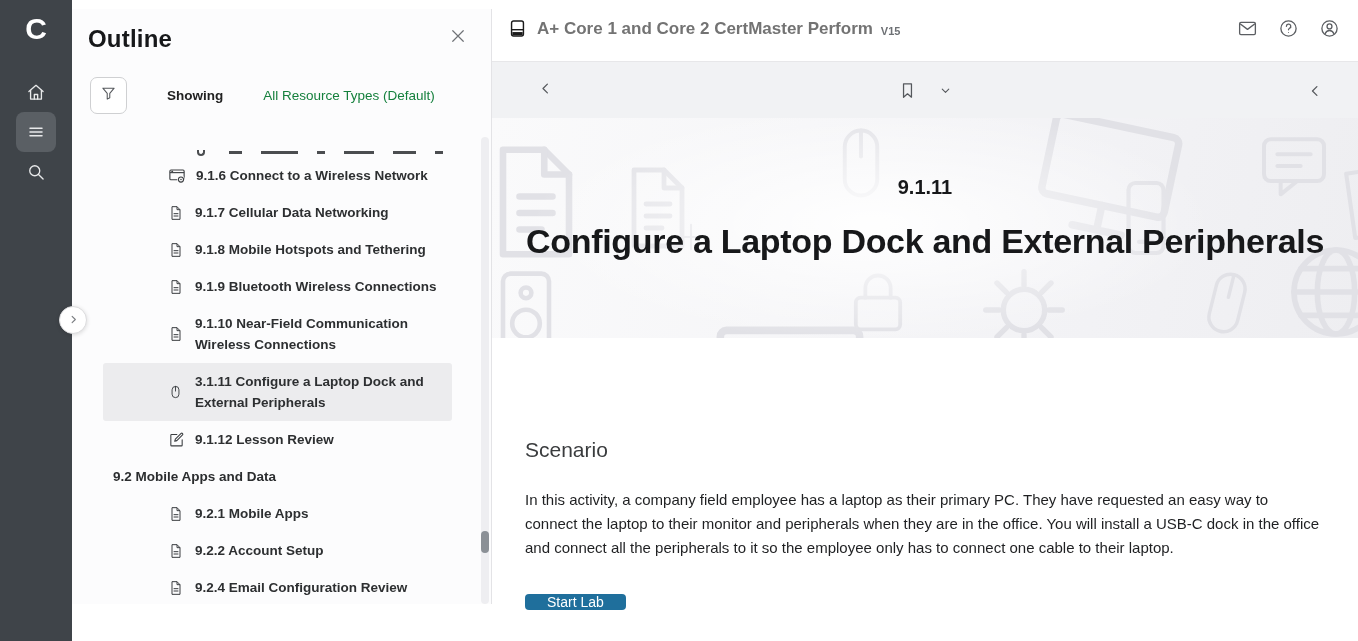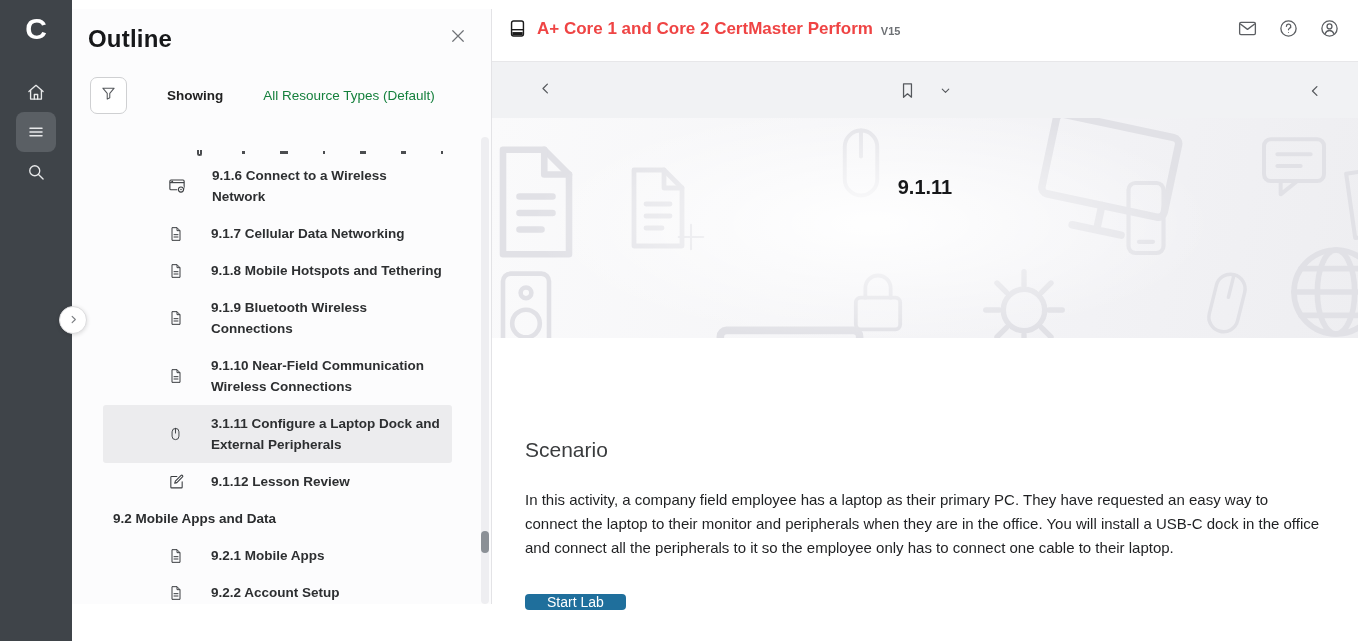--- a/index.html
+++ b/index.html
@@ -25,21 +25,21 @@
   .panel-head { display:flex; align-items:center; justify-content:space-between; padding:16px 24px 0 16px; }
   .panel-title { font-size:24px; font-weight:700; color:#17181a; letter-spacing:.2px; }
   .panel-close { color:#6f7276; cursor:pointer; margin-top:-2px; }
   .filter-row { display:flex; align-items:center; margin:24px 0 0 18px;gap:28px; }
   .filter-btn { width:37px; height:37px; border:1px solid #cfd0d2; border-radius:7px; background:#fff;
                 display:flex; align-items:center; justify-content:center; color:#55585c; cursor:pointer; }
   .filter-showing { font-size:13.5px; font-weight:700; color:#222; margin-left:12px; }
   .filter-value { font-size:13.5px; color:#15803d; margin-left:12px; }
 
   .olist { position:absolute; left:0; right:26px; top:125px; bottom:0; overflow:hidden; padding:8px 0 0 31px; }
-  .row { display:flex; align-items:center; gap:26px; padding:8px 10px 8px 65px; width:349px;
+  .row { display:flex; align-items:center; gap:10px; padding:8px 10px 8px 65px; width:349px;
          border-radius:3px; cursor:pointer; }
   .row .ricon { flex:0 0 17px; color:#3a3d40; display:flex; align-items:flex-start; }
   .row .rlabel { font-size:13.5px; font-weight:700; color:#2d2f31; line-height:21px; }
   .row.selected { background:#ececee; }
   .row.section { padding-left:10px; }
   .row.section .rlabel { color:#2b2d2f; }
   .row.partial { height:15px; padding:0 0 0 94px; position:relative; align-items:flex-end; border-radius:0; }
   .frag { display:inline-block; height:3px; background:#4b4d50; margin-right:9px; margin-bottom:3px; }
   .frag-curve { display:inline-block; width:9px; height:6px; border:2px solid #4b4d50; border-top:none;
                 border-radius:0 0 5px 5px; margin-right:14px; margin-bottom:1px; }
@@ -52,21 +52,21 @@
   
   .collapse-btn { position:absolute; left:59px; top:306px; width:28px; height:28px; border-radius:50%;
                   background:#fff; border:1px solid #dcdcde; box-shadow:0 1px 4px rgba(0,0,0,.14);
                   display:flex; align-items:center; justify-content:center; color:#7a7d81; z-index:9; cursor:pointer; }
 
   
   .main { position:absolute; left:492px; top:0; width:866px; height:641px; background:#fff; }
   .main-head { height:62px; background:#fff; border-bottom:1px solid #e7e7e9; display:flex; align-items:center;
                padding:0 18px 4px 16px; }
   .mh-book { color:#1b1b1b; display:flex; margin-right:10px; }
-  .mh-title { font-size:17px; font-weight:700; color:#ef4444; }
+  .mh-title { font-size:17px; font-weight:700; color:#737373; }
   .mh-version { font-size:11px; font-weight:700; color:#6d7074; margin-left:8px; position:relative; top:2px; }
   .mh-actions { margin-left:auto; display:flex; align-items:center; gap:20px; color:#5b5e62; }
   .mh-actions > div { cursor:pointer; display:flex; }
 
   .toolbar { height:56px; background:#f1f2f4; display:flex; align-items:center; position:relative; }
   .tb-back { position:absolute; left:46px; color:#55585c; cursor:pointer; display:flex; }
   .tb-fwd  { position:absolute; right:38px; color:#55585c; cursor:pointer; display:flex; }
   .tb-center { margin:0 auto; display:flex; align-items:center; gap:22px; color:#55585c; }
   .tb-center > div { cursor:pointer; display:flex; }
 
@@ -393,20 +393,21 @@
             <circle cx="12" cy="7" r="1.4"></circle>
           </svg>
           <svg width="82" height="82" viewBox="0 0 24 24" fill="none" stroke="currentColor" stroke-width="1.2" stroke-linejoin="round" stroke-linecap="round" style="left:838px;top:44px;transform:rotate(-8deg)">
             <path d="M6 2.5h7.5l4.5 4.5v14.5H6z"></path>
             <path d="M13.5 2.5V7h4.5"></path>
             <path d="M9 11h6M9 14h6M9 17h4" stroke-linecap="round"></path>
           </svg>
         </div>
       <div class="hero-wash"></div>
       <div class="hero-num">9.1.11</div>
+      <div class="hero-title">Configure a Laptop Dock and External Peripherals</div>
     </div>
 
     <div class="content">
       <div class="scenario-h">Scenario</div>
       <p class="scenario-p">In this activity, a company field employee has a laptop as their primary PC. They have requested an easy way to connect the laptop to their monitor and peripherals when they are in the office. You will install a USB-C dock in the office and connect all the peripherals to it so the employee only has to connect one cable to their laptop.</p>
       <button class="start-btn">Start Lab</button>
     </div>
 
   </div>
 </div>

